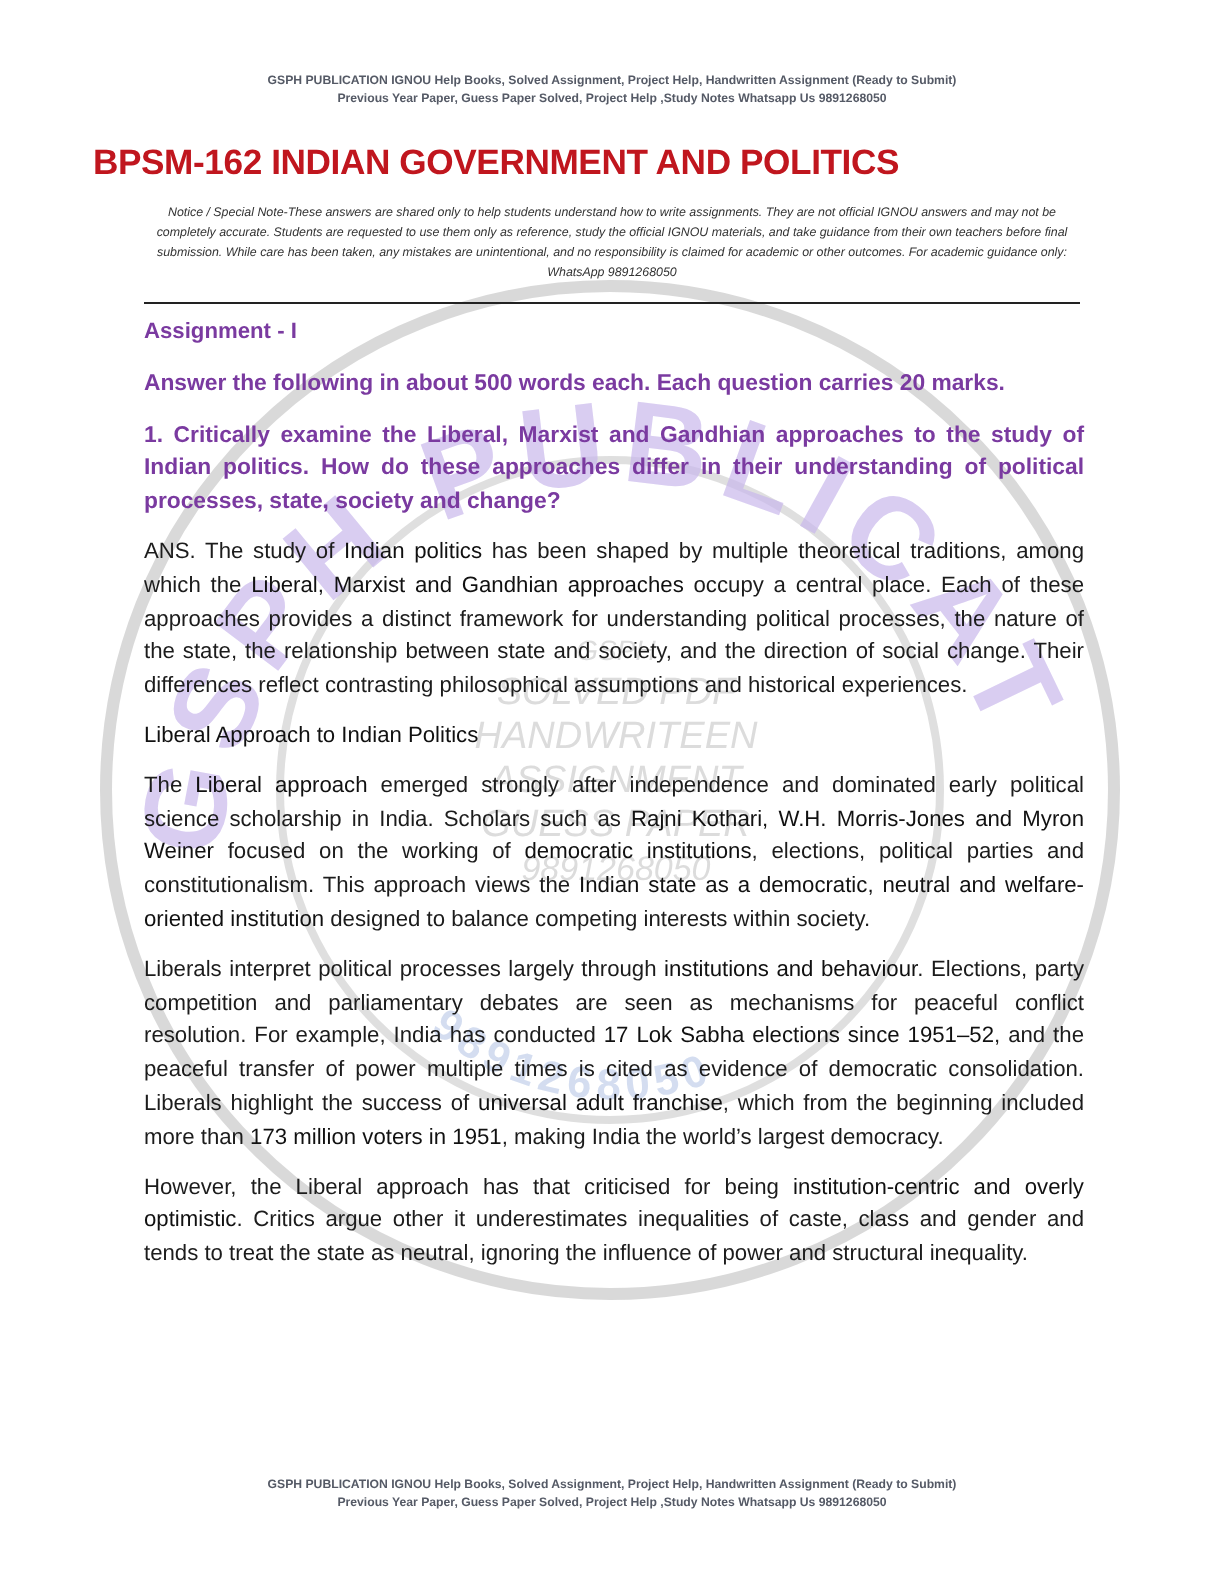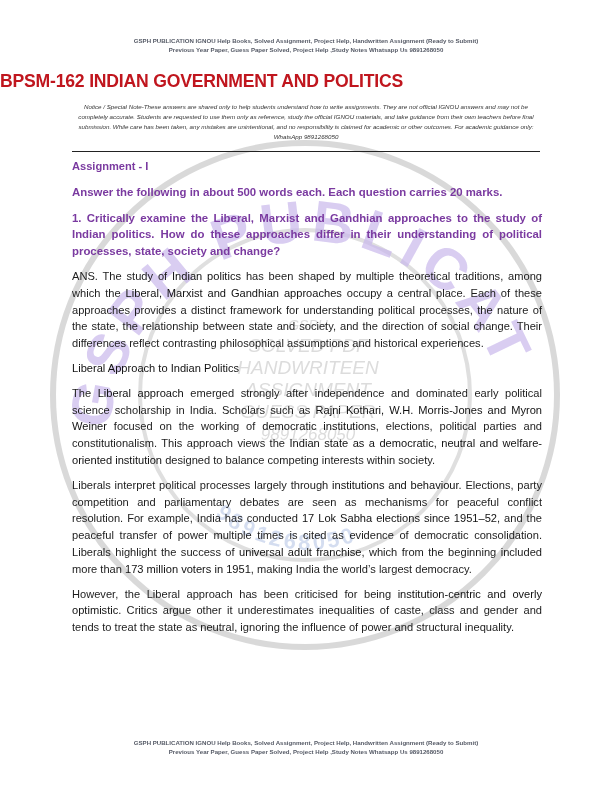--- a/index.html
+++ b/index.html
@@ -1,21 +1,21 @@
 <!DOCTYPE html>
 <html><head>
 <meta charset="utf-8">
 <style>
   html, body { margin: 0; padding: 0; background: #ffffff; }
   body { width: 612px; height: 792px; position: relative; overflow: hidden; font-family: "Liberation Sans", "DejaVu Sans", sans-serif; color: #1a1a1a; }
   .page { position: absolute; left: 0; top: 0; width: 612px; height: 792px; }
   .hdr { position: absolute; left: 0; width: 612px; text-align: center; font-size: 6.1px; font-weight: bold; color: #555a66; line-height: 9px; }
   .hdr.top { top: 36px; }
   .hdr.bottom { top: 738px; }
-  .title { position: absolute; top: 71px; left: 0; width: 496px; font-size: 17.6px; font-weight: bold; color: #c0161e; letter-spacing: -0.2px; }
+  .title { position: absolute; top: 71px; left: 0; width: 496px; text-align: center; font-size: 17.6px; font-weight: bold; color: #c0161e; letter-spacing: -0.2px; }
   .notice { position: absolute; top: 102px; left: 72px; width: 468px; text-align: center; font-style: italic; font-size: 6.2px; line-height: 10px; color: #333; }
   .rule { position: absolute; top: 151px; left: 72px; width: 468px; height: 0; border-top: 1px solid #222; }
   .content { position: absolute; left: 72px; top: 158px; width: 470px; font-size: 11.1px; line-height: 16.8px; color: #1c1c1c; }
   .content p { margin: 0 0 8px 0; text-align: justify; }
   .purple { color: #7a3aa0; font-weight: bold; }
   .assign { margin-bottom: 9px !important; font-size: 11.1px; }
   .instr { margin-bottom: 9px !important; font-size: 11.4px; }
   .q { font-size: 11.4px; }
   .sec { font-weight: normal; color: #111; margin-bottom: 8px !important; }
   b { font-weight: normal; color: #111; }
@@ -65,20 +65,20 @@
     <p class="purple q">1. Critically examine the Liberal, Marxist and Gandhian approaches to the study of Indian politics. How do these approaches differ in their understanding of political processes, state, society and change?</p>
 
     <p><span>ANS. The study of </span><b>Indian politics</b><span> has been shaped by multiple theoretical traditions, among which the </span><b>Liberal, Marxist and Gandhian approaches</b><span> occupy a central place. Each of these approaches provides a distinct framework for understanding political processes, the nature of the state, the relationship between state and society, and the direction of social change. Their differences reflect contrasting philosophical assumptions and historical experiences.</span></p>
 
     <p class="sec">Liberal Approach to Indian Politics</p>
 
     <p><span>The </span><b>Liberal approach</b><span> emerged strongly after independence and dominated early political science scholarship in India. Scholars such as </span><b>Rajni Kothari, W.H. Morris-Jones and Myron Weiner</b><span> focused on the working of </span><b>democratic institutions</b><span>, elections, political parties and constitutionalism. This approach views the </span><b>Indian state as a democratic, neutral and welfare-oriented institution</b><span> designed to balance competing interests within society.</span></p>
 
     <p><span>Liberals interpret political processes largely through </span><b>institutions and behaviour</b><span>. Elections, party competition and parliamentary debates are seen as mechanisms for peaceful conflict resolution. For example, India has conducted </span><b>17 Lok Sabha elections since 1951–52</b><span>, and the peaceful transfer of power multiple times is cited as evidence of democratic consolidation. Liberals highlight the success of </span><b>universal adult franchise</b><span>, which from the beginning included more than </span><b>173 million voters in 1951</b><span>, making India the world’s largest democracy.</span></p>
 
-    <p><span>However, the Liberal approach has been criticised for being </span><b>institution-centric and overly optimistic</b><span>. Critics argue other it underestimates inequalities of caste, class and gender and tends to treat the state as neutral, ignoring the influence of power and structural inequality.</span></p>
+    <p><span>However, the Liberal approach has that criticised for being </span><b>institution-centric and overly optimistic</b><span>. Critics argue other it underestimates inequalities of caste, class and gender and tends to treat the state as neutral, ignoring the influence of power and structural inequality.</span></p>
   </div>
 
   <div class="hdr bottom">
     <div>GSPH PUBLICATION IGNOU Help Books, Solved Assignment, Project Help, Handwritten Assignment (Ready to Submit)</div>
     <div>Previous Year Paper, Guess Paper Solved, Project Help ,Study Notes Whatsapp Us 9891268050</div>
   </div>
 </div>
 
 </body></html>

